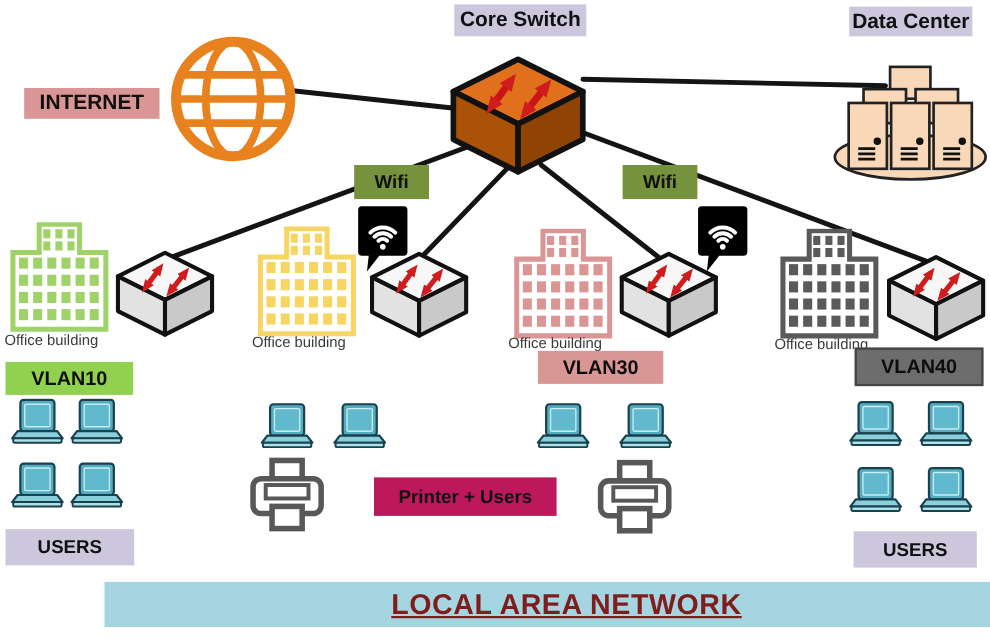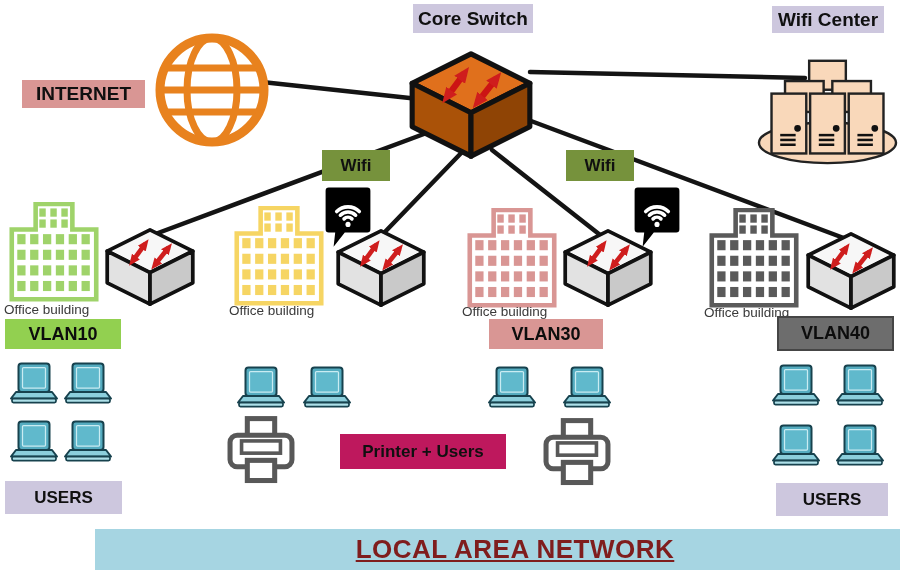--- a/index.html
+++ b/index.html
@@ -159,21 +159,21 @@
       <line x1="530" y1="72" x2="805" y2="78"></line>
       <line x1="448" y1="125" x2="150" y2="236"></line>
       <line x1="466" y1="148" x2="381" y2="236"></line>
       <line x1="492" y1="150" x2="604" y2="238"></line>
       <line x1="515" y1="115" x2="849" y2="240"></line>
     </g>
   </svg>
 
   <div class="tag sm" style="left: 22px; top: 80px; width: 123px; height: 28px; background-color: rgb(217, 150, 148);">INTERNET</div>
   <div class="tag sm" style="left: 413px; top: 4px; width: 120px; height: 29px; background-color: rgb(205, 199, 222);">Core Switch</div>
-  <div class="tag sm" style="left: 772px; top: 6px; width: 112px; height: 27px; background-color: rgb(205, 199, 222);">Wifi Center</div>
+  <div class="tag sm" style="left: 772px; top: 6px; width: 112px; height: 27px; background-color: rgb(205, 199, 222);">Data Center</div>
 
   <svg class="icon" style="left: 152px; top: 30px; color: rgb(232, 130, 30);" width="120" height="120">
       <use href="#sym-globe"></use>
     </svg>
   <svg class="icon" style="left:407px;top:50px" width="128" height="110">
       <use href="#sym-core-switch"></use>
     </svg>
   <svg class="icon" style="left:755px;top:55px" width="145" height="111">
       <use href="#sym-datacenter"></use>
     </svg>
@@ -212,21 +212,21 @@
     </svg>
   <svg class="icon" style="left: 708px; top: 208px; color: rgb(90, 90, 90);" width="92" height="101">
       <use href="#sym-building"></use>
     </svg>
 
   <div class="bldg-label" style="left:4px;top:302px;width:100px">Office building</div>
   <div class="bldg-label" style="left:229px;top:303px;width:100px">Office building</div>
   <div class="bldg-label" style="left:462px;top:304px;width:100px">Office building</div>
   <div class="bldg-label" style="left:704px;top:305px;width:100px">Office building</div>
 
-  <div class="tag vlan" style="left: 5px; top: 319px; width: 116px; height: 30px; background-color: rgb(146, 208, 80);">VLAN10</div>
+  <div class="tag vlan" style="left: 5px; top: 329px; width: 116px; height: 30px; background-color: rgb(146, 208, 80);">VLAN10</div>
   <div class="tag vlan" style="left: 489px; top: 319px; width: 114px; height: 30px; background-color: rgb(217, 150, 148);">VLAN30</div>
   <div class="tag vlan" style="left: 777px; top: 316px; width: 113px; height: 31px; border: 2px solid rgb(69, 69, 69); background-color: rgb(109, 109, 109);">VLAN40</div>
 
   <svg class="icon" style="left:9px;top:362px" width="50" height="42">
       <use href="#sym-laptop"></use>
     </svg>
   <svg class="icon" style="left:63px;top:362px" width="50" height="42">
       <use href="#sym-laptop"></use>
     </svg>
   <svg class="icon" style="left:9px;top:420px" width="50" height="42">

